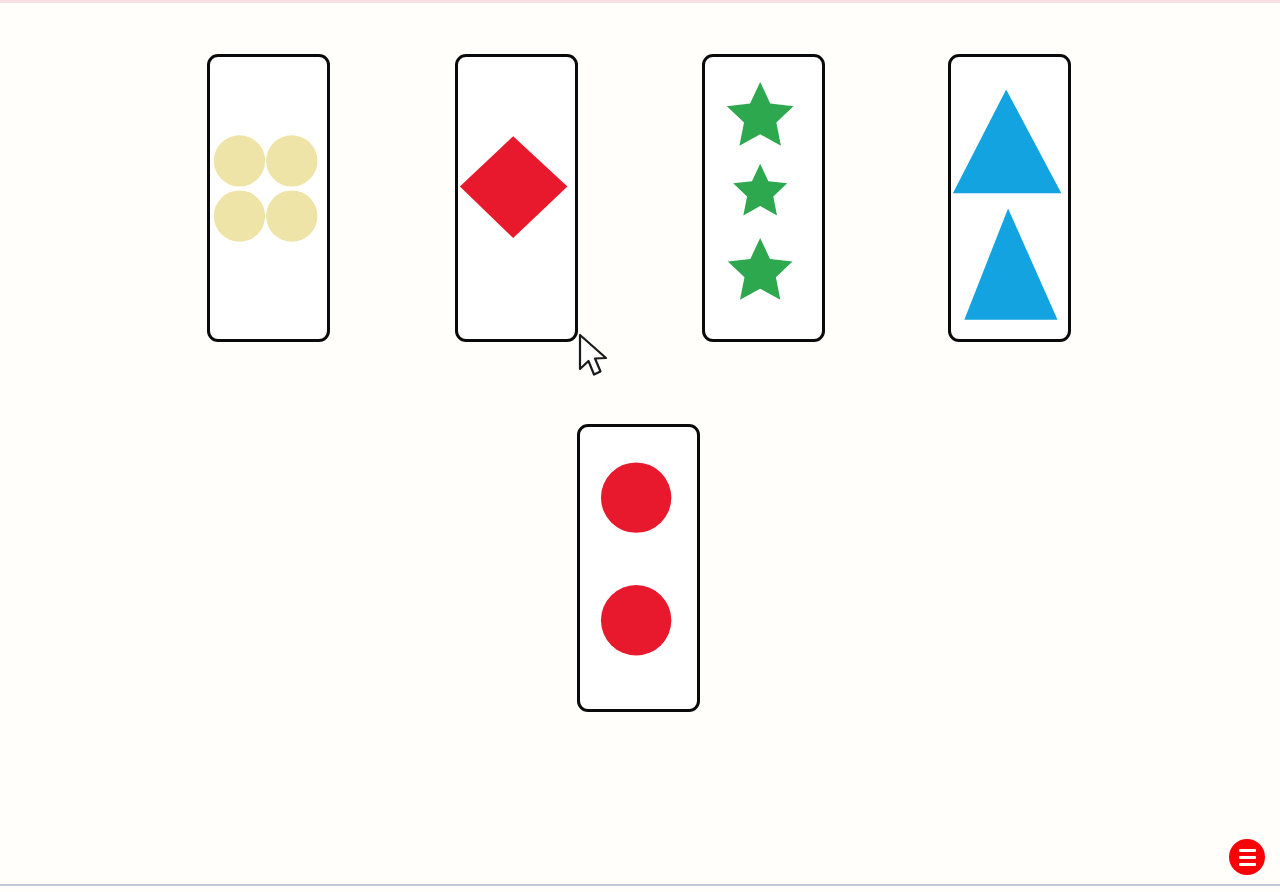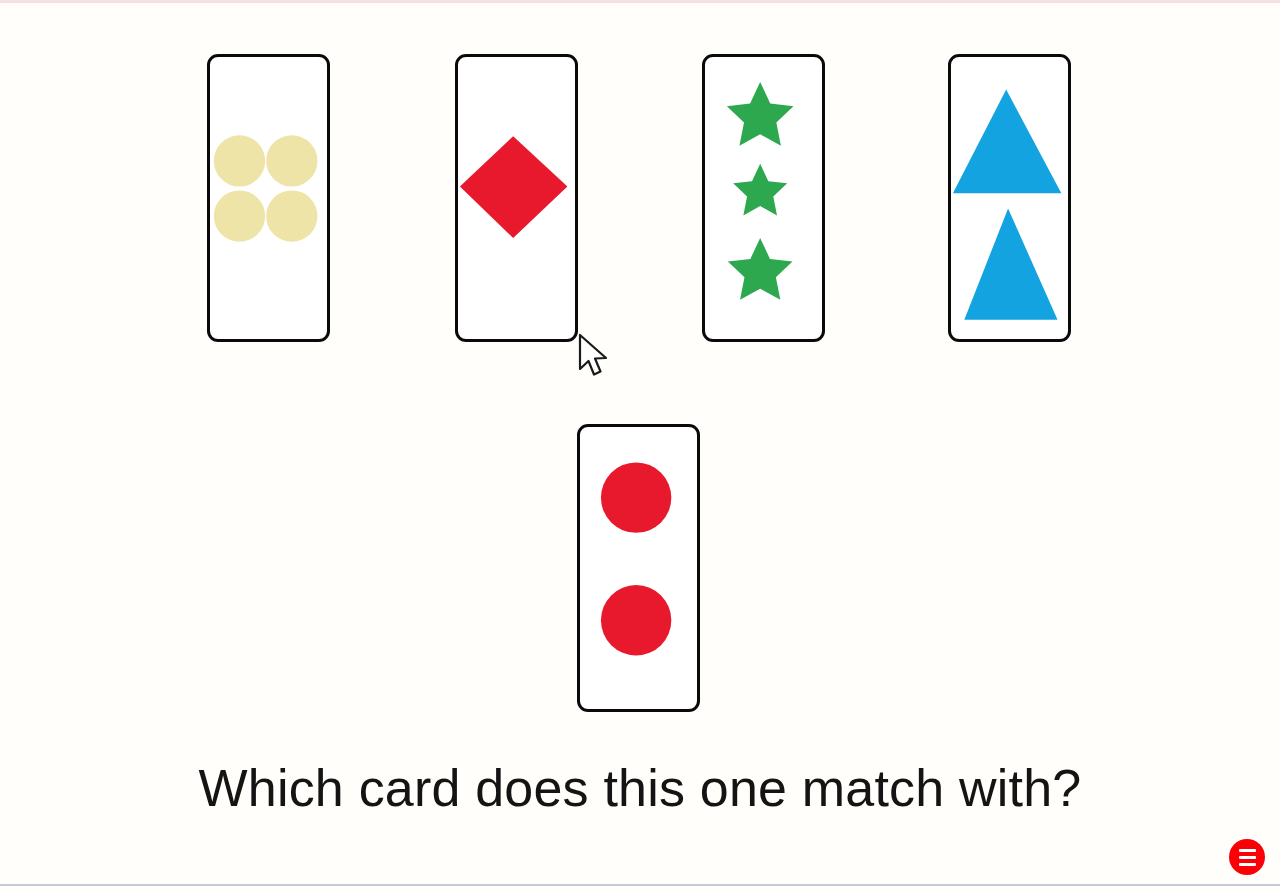--- a/index.html
+++ b/index.html
@@ -131,21 +131,20 @@
     </svg>
   </div>
 
   <div class="card" id="card-query" style="left:577px; top:424px; width:123px; height:288px;">
     <svg viewBox="0 0 123 288" xmlns="http://www.w3.org/2000/svg">
       <circle cx="59" cy="70" r="37" fill="#e8192c"></circle>
       <circle cx="59" cy="199" r="37" fill="#e8192c"></circle>
     </svg>
   </div>
 
-  <div class="prompt">Which card does this one match with?</div>
 
   <button class="fab" style="background: rgb(251, 0, 7);">
     <span class="bar"></span>
     <span class="bar"></span>
     <span class="bar"></span>
   </button>
 
   <svg class="cursor" viewBox="0 0 34 48" xmlns="http://www.w3.org/2000/svg" style="left: 578px; top: 333px;">
     <path d="M2 2 L2 36 L10.5 28 L16 41.5 L22.5 38.5 L17 25.5 L28 25 Z" fill="#ffffff" stroke="#1a1a1a" stroke-width="2.2" stroke-linejoin="round"></path>
   </svg>

